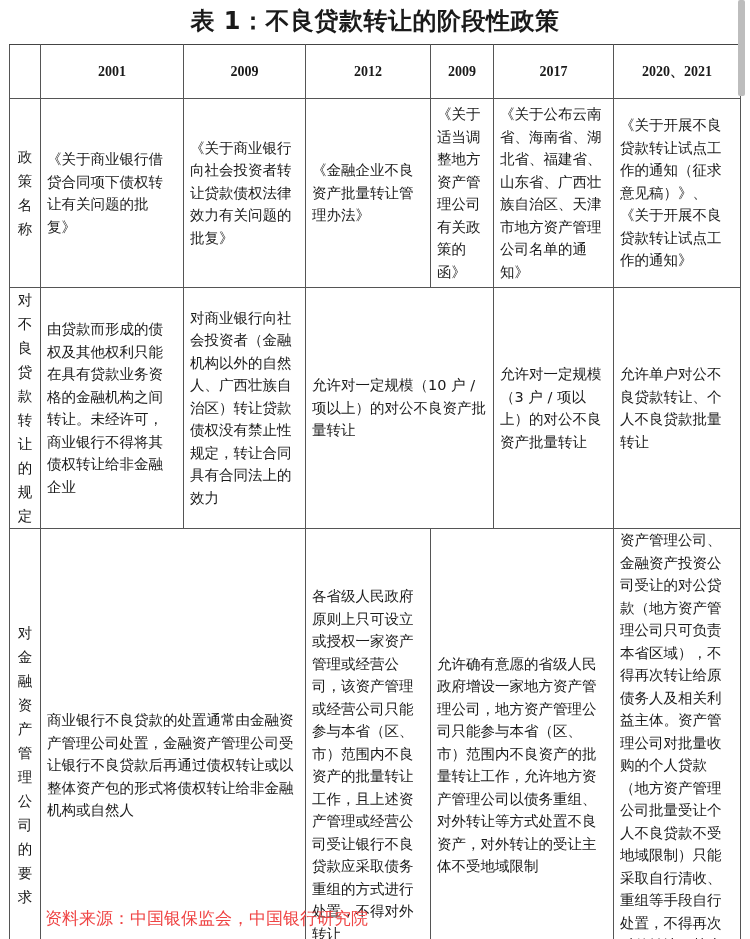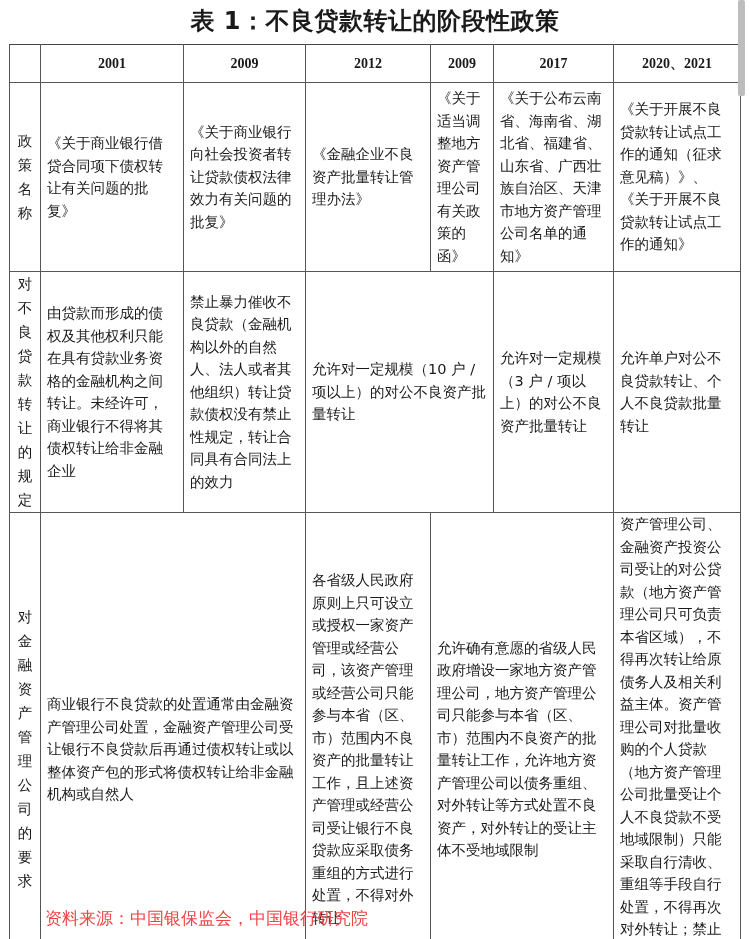--- a/index.html
+++ b/index.html
@@ -5,21 +5,21 @@
   html, body { margin:0; padding:0; background:#ffffff; }
   body { width:750px; height:939px; position:relative; overflow:hidden;
          font-family:"DejaVu Sans","Liberation Sans",sans-serif; color:#1a1a1a; }
   .title { position:absolute; left:0; width:750px; top:5px; text-align:center;
            font-size:24px; font-weight:bold; letter-spacing:0.5px; }
   table.policy { position:absolute; left:9px; top:44px; border-collapse:collapse;
            table-layout:fixed; width:731px; }
   table.policy td, table.policy th { border:1px solid #555; padding:0 6px; vertical-align:middle;
            font-size:14.5px; line-height:22.5px; font-weight:normal; text-align:left; word-break:break-all; }
   table.policy th { font-family:"Liberation Serif","DejaVu Serif",serif; font-weight:bold; font-size:14px;
-           text-align:center; height:21px; line-height:21px; padding:8px; }
+           text-align:center; height:21px; line-height:21px; padding:16px; }
   table.policy tr.hdr th { border-top:1.5px solid #444; }
   .rowhead { text-align:center !important; padding:0 !important; width:100%; }
   .rowhead span { display:block; width:16px; margin:0 auto; line-height:24px; }
   .center { text-align:right; }
   .tall-bottom td { border-bottom:2px solid #777; }
   .source { position:absolute; left:45px; top:907px; font-size:17px; color:#ef4444; }
   .scrollbar { position:absolute; left:738px; top:0; width:7px; height:96px; background:#bdbdbd; border-radius:2px; }
 </style>
 </head>
 <body>
@@ -57,21 +57,21 @@
     <td class="center">《关于适当调整地方资产管理公司有关政策的函》</td>
     <td>《关于公布云南省、海南省、湖北省、福建省、山东省、广西壮族自治区、天津市地方资产管理公司名单的通知》</td>
     <td>《关于开展不良贷款转让试点工作的通知（征求意见稿）》、《关于开展不良贷款转让试点工作的通知》</td>
   </tr>
 
   <tr style="height:208px">
     <td class="rowhead">
           <span>对不良贷款转让的规定</span>
         </td>
     <td>由贷款而形成的债权及其他权利只能在具有贷款业务资格的金融机构之间转让。未经许可，商业银行不得将其债权转让给非金融企业</td>
-    <td>禁止暴力催收不良贷款（金融机构以外的自然人、法人或者其他组织）转让贷款债权没有禁止性规定，转让合同具有合同法上的效力</td>
+    <td>对商业银行向社会投资者（金融机构以外的自然人、广西壮族自治区）转让贷款债权没有禁止性规定，转让合同具有合同法上的效力</td>
     <td colspan="2">允许对一定规模（10 户 / 项以上）的对公不良资产批量转让</td>
     <td>允许对一定规模（3 户 / 项以上）的对公不良资产批量转让</td>
     <td>允许单户对公不良贷款转让、个人不良贷款批量转让</td>
   </tr>
 
   <tr class="tall-bottom" style="height:437px">
     <td class="rowhead">
           <span>对金融资产管理公司的要求</span>
         </td>
     <td colspan="2">商业银行不良贷款的处置通常由金融资产管理公司处置，金融资产管理公司受让银行不良贷款后再通过债权转让或以整体资产包的形式将债权转让给非金融机构或自然人</td>

